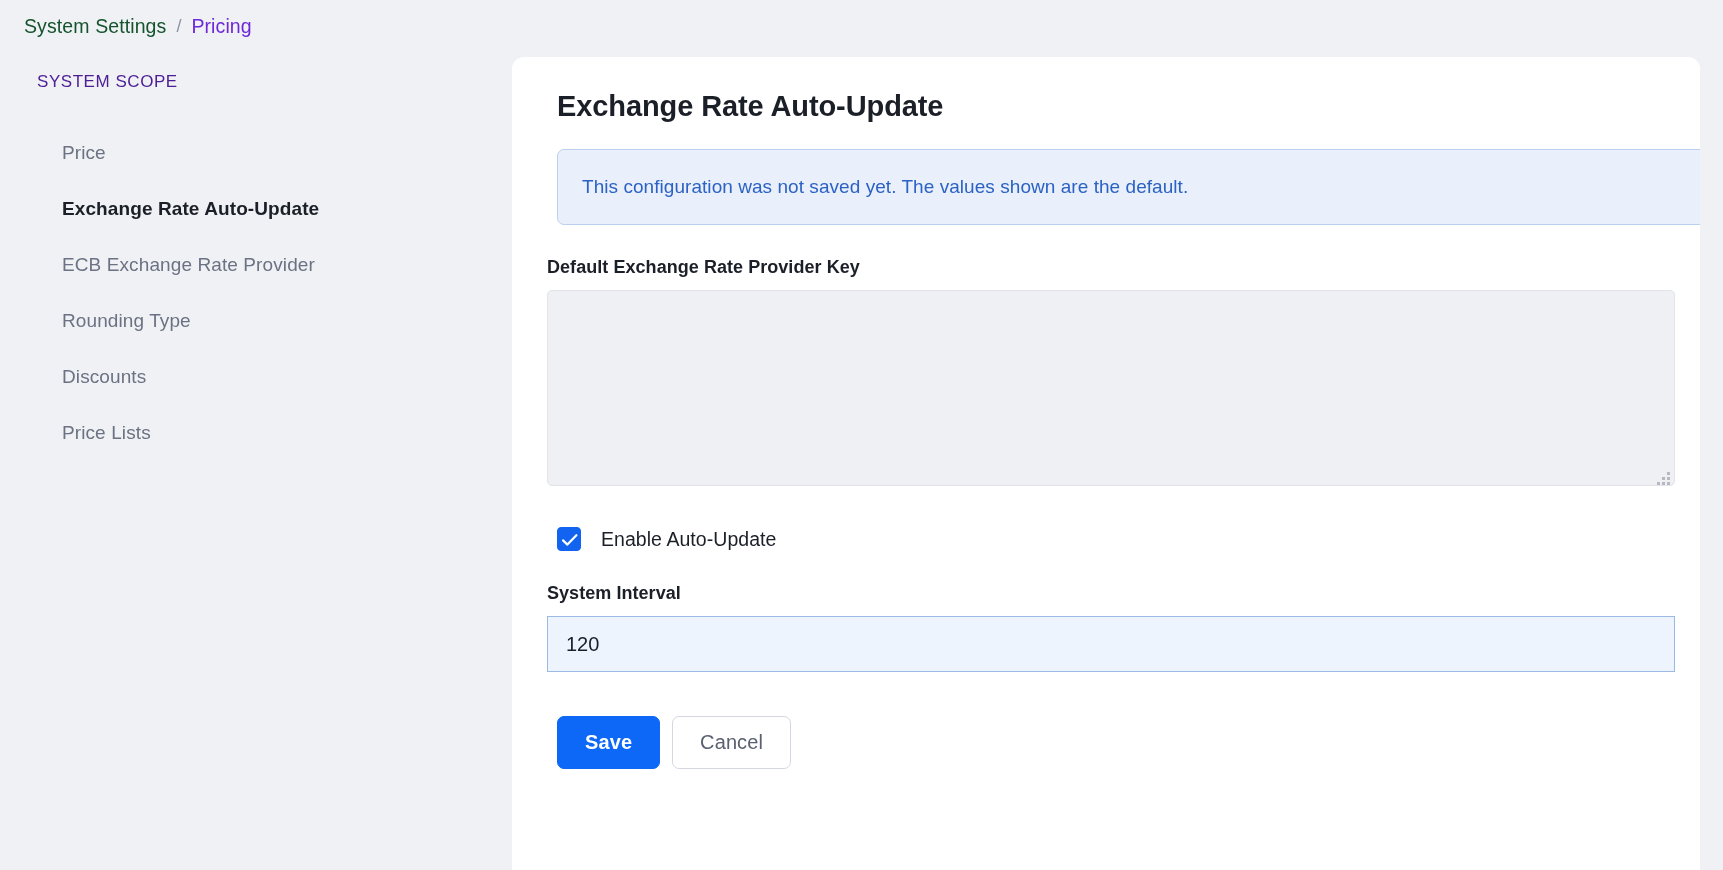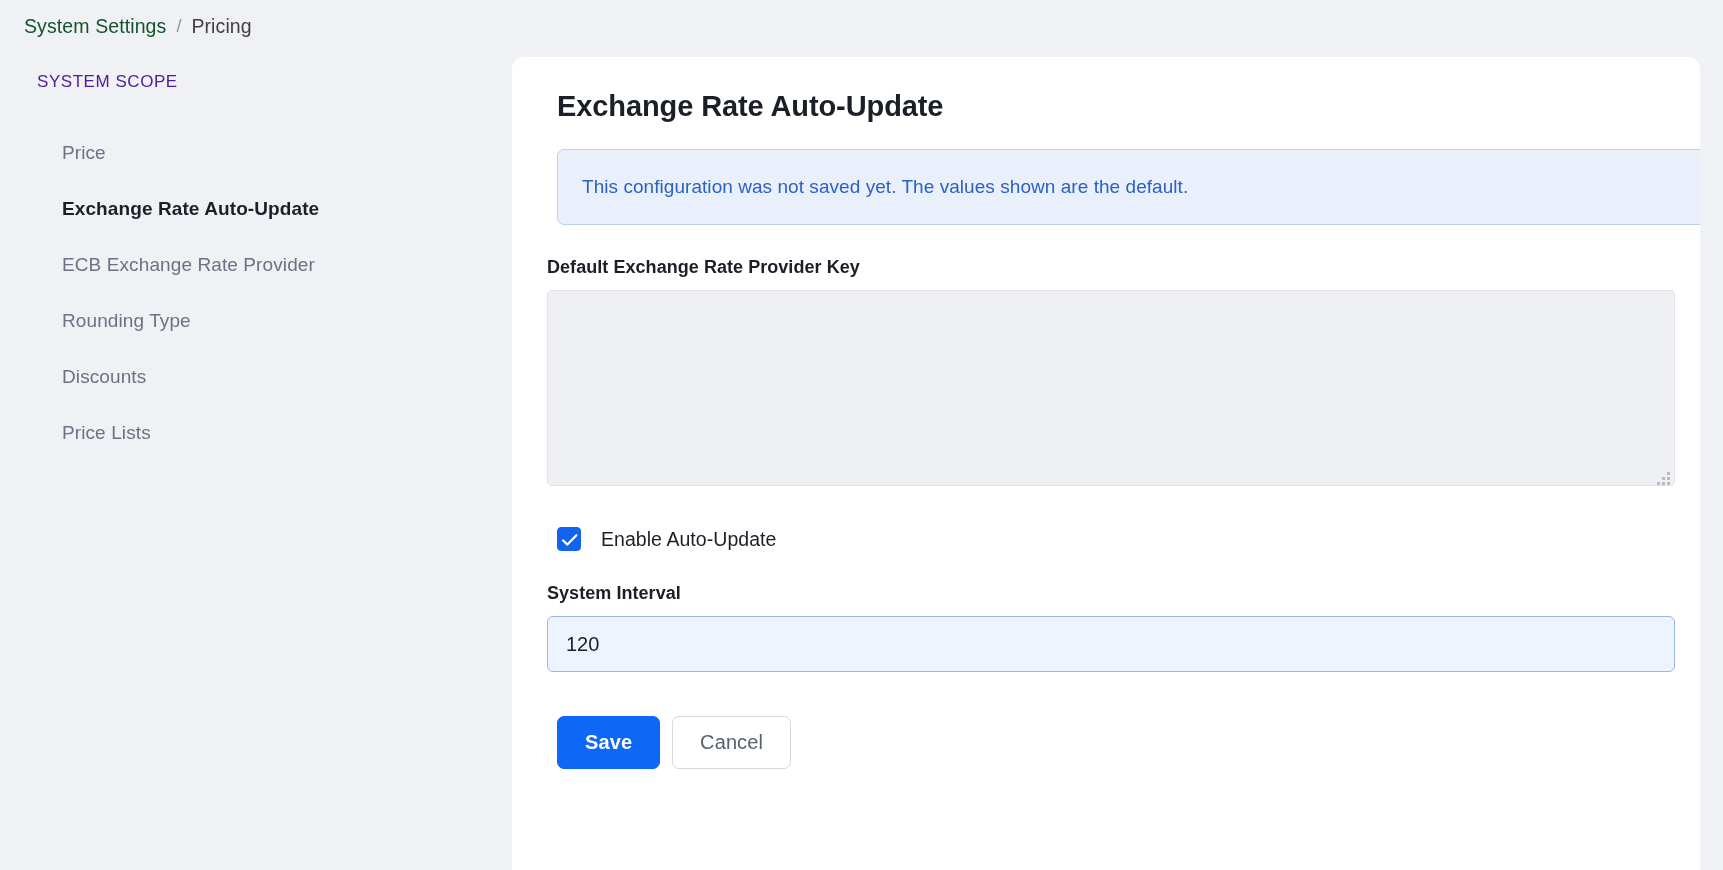--- a/index.html
+++ b/index.html
@@ -36,21 +36,21 @@
     color: #14532d;
     cursor: pointer;
     text-decoration: none;
     letter-spacing: 0.1px;
   }
   .breadcrumb .crumb-sep {
     color: #8d94a5;
     font-size: 18px;
   }
   .breadcrumb .crumb-current {
-    color: #404040;
+    color: #6d28d9;
     letter-spacing: 0.1px;
   }
 
   
   .sidebar {
     position: absolute;
     left: 0;
     top: 52px;
     width: 512px;
     height: 818px;
@@ -189,21 +189,21 @@
     font-weight: 400;
     letter-spacing: 0.05px;
   }
 
   
   .interval-input {
     width: 1128px;
     height: 56px;
     background: #eef4fe;
     border: 1px solid #9bb9e4;
-    border-radius: 6px;
+    border-radius: 0;
     padding: 0 18px;
     font-family: "Liberation Sans", sans-serif;
     font-size: 20px;
     color: #1b1f27;
     outline: none;
     caret-color: #1b1f27;
   }
 
   
   .actions {

